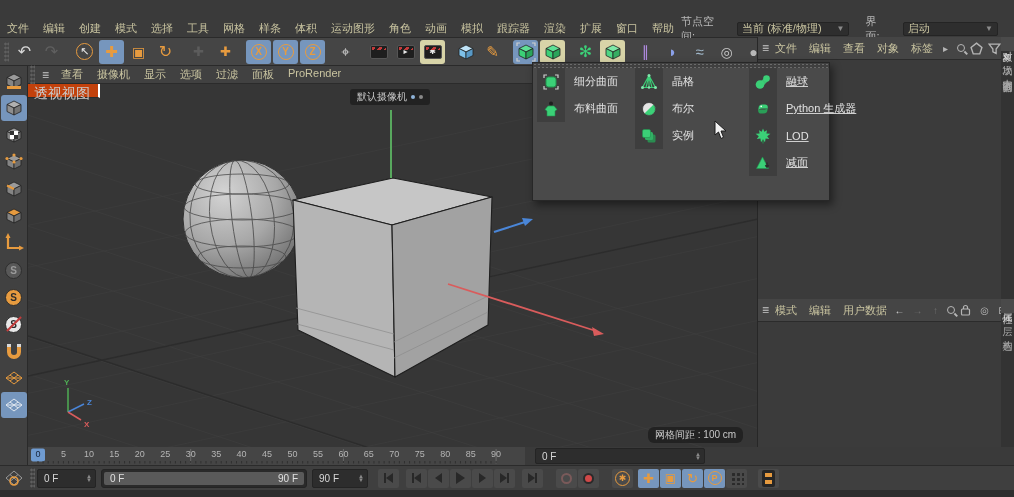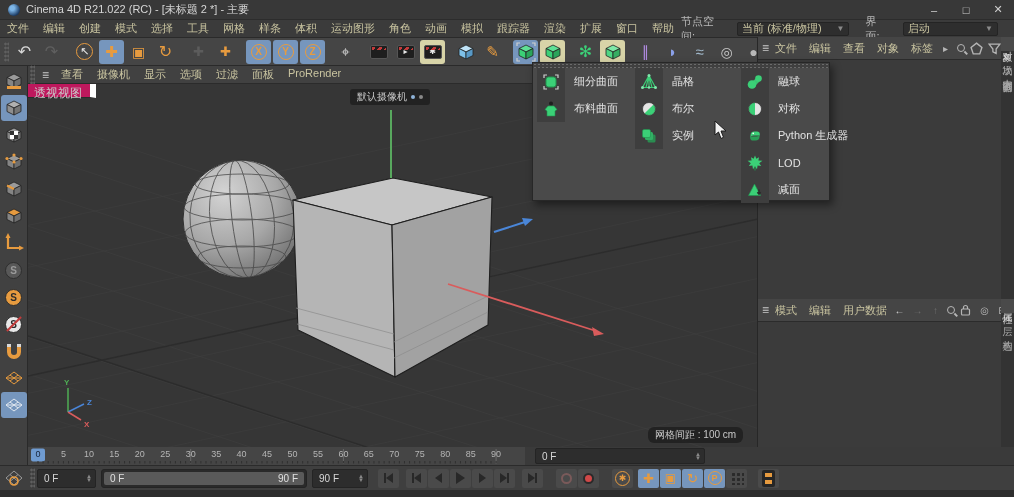--- a/index.html
+++ b/index.html
@@ -38,21 +38,21 @@
 
   
   #sidebar { left:0; top:66px; width:28px; height:431px; background:#414141; border-right:1px solid #2a2a2a; display:flex; flex-direction:column; align-items:center; padding-top:2px; }
   .sbtn { width:26px; height:26px; margin-bottom:1px; border-radius:3px; display:flex; align-items:center; justify-content:center; flex:none; }
   .sbtn.hl-blue { background:#7696bd; }
   .scircle { width:17px; height:17px; border-radius:50%; display:flex; align-items:center; justify-content:center; font-size:10px; font-weight:bold; position:relative;}
 
   
   #viewport { left:28px; top:66px; width:729px; height:381px; background:#363636; }
   #vp-menubar { position:absolute; left:0; top:0; width:100%; height:18px; background:#414141; border-bottom:1px solid #2b2b2b; display:flex; align-items:center; }
-  #vp-tab { position:absolute; left:0; top:18px; height:14px; background:#be185d; color:#c9c9c9; font-size:12px; padding:1px 8px 0 6px; border-right:6px solid #ffffff; border-bottom:1px solid #2b2b2b; z-index:3;}
+  #vp-tab { position:absolute; left:0; top:18px; height:14px; background:#c2410c; color:#c9c9c9; font-size:14px; padding:1px 8px 0 6px; border-right:2px solid #ffffff; border-bottom:1px solid #2b2b2b; z-index:3;}
   #scene { position:absolute; left:0; top:18px; }
   .vp-pill { position:absolute; background:rgba(30,30,30,.82); color:#c9c9c9; font-size:10px; border-radius:3px; padding:1px 7px; display:flex; align-items:center; gap:4px; z-index:4; }
   .tinydot { width:4px; height:4px; border-radius:50%; background:#8fb4da; display:inline-block; }
 
   
   #rightpanel { left:757px; top:37px; width:257px; height:410px; background:#3b3b3b; border-left:1px solid #272727; }
   .pan-header { position:absolute; left:0; width:257px; height:23px; background:#454545; border-bottom:1px solid #2b2b2b; display:flex; align-items:center; }
   .pan-header .menu-item { padding:0 6px; }
   .hicons { margin-left:auto; display:flex; align-items:center; gap:5px; padding-right:14px; color:#b5b5b5; }
   .hicon { width:13px; height:13px; display:flex; align-items:center; justify-content:center; font-size:10px; color:#b5b5b5; }
@@ -96,29 +96,20 @@
   #bottomstrip { left:0; top:490px; width:1014px; height:7px; background:#2e2e2e; }
 
   
   #cursor { z-index:100; }
 </style>
 </head>
 <body>
 
 <div id="app">
 
-  <div class="abs" id="titlebar">
-    <span id="app-logo"></span>
-    <span id="title-text">Cinema 4D R21.022 (RC) - [未标题 2 *] - 主要</span>
-    <div id="win-controls">
-      <span class="winbtn">–</span>
-      <span class="winbtn">□</span>
-      <span class="winbtn">✕</span>
-    </div>
-  </div>
 
   <div class="abs" id="menubar">
     <div id="menu-items" style="display:flex;">
         <span class="menu-item">文件</span>
         <span class="menu-item">编辑</span>
         <span class="menu-item">创建</span>
         <span class="menu-item">模式</span>
         <span class="menu-item">选择</span>
         <span class="menu-item">工具</span>
         <span class="menu-item">网格</span>
@@ -586,40 +577,30 @@
           <span class="gen-strip">
             <svg width="18" height="18" viewBox="0 0 18 18">
               <rect x="7.5" y="7.5" width="8" height="8" rx="1.5" fill="#2a8c50"></rect>
               <rect x="5" y="5" width="8" height="8" rx="1.5" fill="#32b065"></rect>
               <rect x="2.5" y="2.5" width="8" height="8" rx="1.5" fill="#3bd077" stroke="#22934f" stroke-width="0.6"></rect>
             </svg>
           </span>
           <span class="gen-label">实例</span>
         </div>
       </div>
-      <div class="gen-col" style="left: 208px; width: 102px;">
+      <div class="gen-col" style="left: 216px; width: 102px; text-decoration: underline;">
         <div class="gen-item">
           <span class="gen-strip">
             <svg width="18" height="18" viewBox="0 0 18 18">
               <circle cx="6" cy="11.5" r="4.3" fill="#3bd077"></circle>
               <circle cx="12.5" cy="5.5" r="3.3" fill="#3bd077"></circle>
               <path d="M7 8 L11 4.5 L14 8 L9 13 Z" fill="#3bd077" opacity="0.9"></path>
             </svg>
           </span>
           <span class="gen-label">融球</span>
-        </div>
-        <div class="gen-item">
-          <span class="gen-strip">
-            <svg width="18" height="18" viewBox="0 0 18 18">
-              <circle cx="9" cy="9" r="6.5" fill="#e4e4e4"></circle>
-              <path d="M9 2.5 A6.5 6.5 0 0 0 9 15.5 Z" fill="#3bd077"></path>
-              <circle cx="9" cy="9" r="6.5" fill="none" stroke="#2e2e2e" stroke-width="0.7"></circle>
-            </svg>
-          </span>
-          <span class="gen-label">对称</span>
         </div>
         <div class="gen-item">
           <span class="gen-strip">
             <svg width="18" height="18" viewBox="0 0 18 18">
               <path d="M4.5 8.5 a4 4 0 0 1 4-4 h2.5 a2.8 2.8 0 0 1 2.8 2.8 v1.2 h-6.3 a3 3 0 0 0-3 3 Z" fill="#3bd077"></path>
               <path d="M13.5 9.5 a4 4 0 0 1-4 4 H7 a2.8 2.8 0 0 1-2.8-2.8 v-1.2 h6.3 a3 3 0 0 0 3-3 Z" fill="#2a9e57"></path>
               <circle cx="7.2" cy="6.4" r="0.8" fill="#fff"></circle>
             </svg>
           </span>
           <span class="gen-label">Python 生成器</span>

